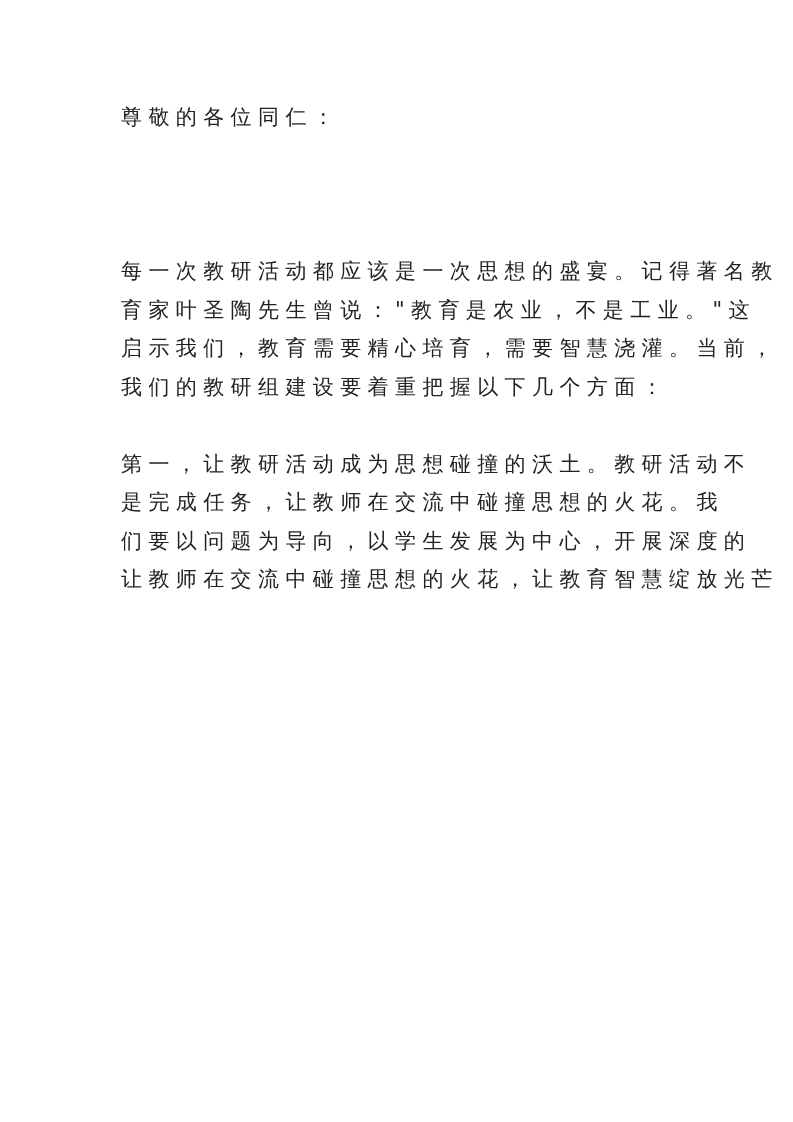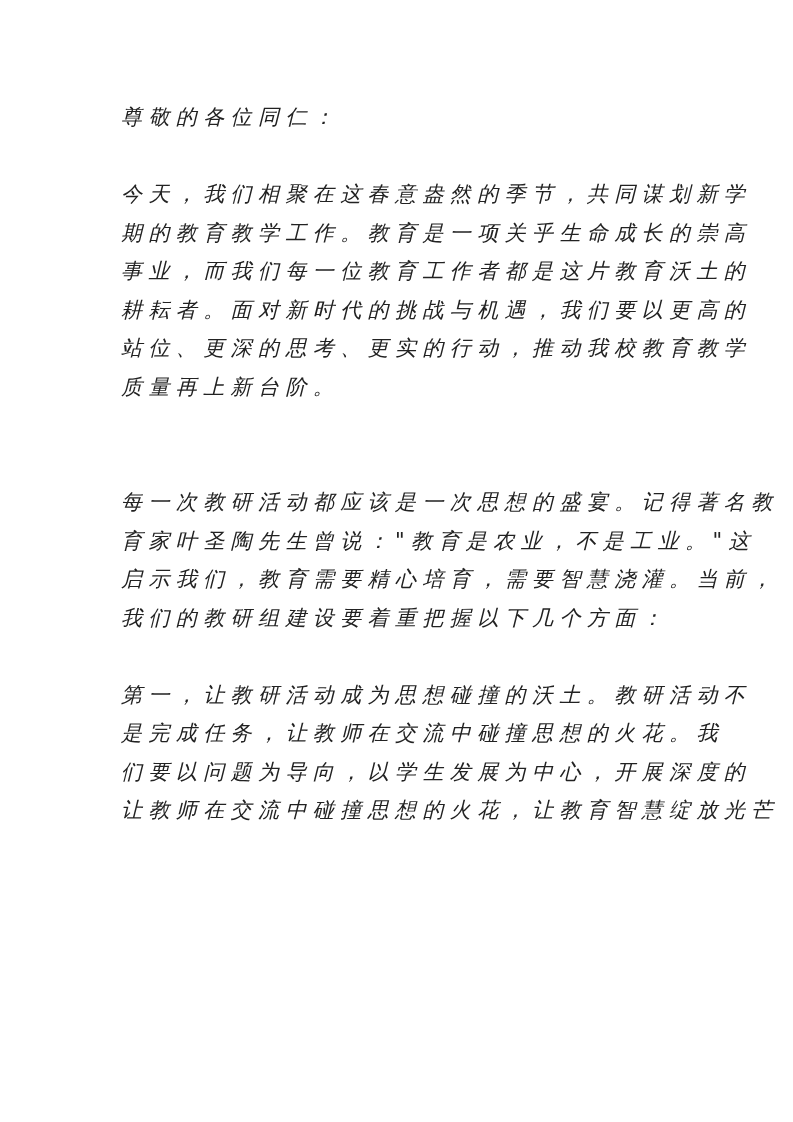--- a/index.html
+++ b/index.html
@@ -3,39 +3,31 @@
 <meta charset="utf-8">
 <style>
   html, body { margin: 0; padding: 0; background: #ffffff; }
   body { width: 793px; height: 1122px; position: relative; overflow: hidden; }
   .page {
     position: absolute; left: 121px; top: 98px; width: 560px;
     font-family: "DejaVu Sans", "Liberation Sans", sans-serif;
     font-size: 21px; color: #222222;
     letter-spacing: 6.4px; line-height: 38.5px;
   }
-  .line { white-space: nowrap; height: 38.5px; font-style: italic; }
+  .line { white-space: nowrap; height: 38.5px; }
   .gap { height: 38.5px; }
   .gap-lg { height: 38.5px; }
 </style>
 </head>
 <body>
 
 <div class="page">
   <div class="line">尊敬的各位同仁：</div>
   <div class="gap"></div>
 
-  <div>
-    <div class="line">今天，我们相聚在这春意盎然的季节，共同谋划新学</div>
-    <div class="line">期的教育教学工作。教育是一项关乎生命成长的崇高</div>
-    <div class="line">事业，而我们每一位教育工作者都是这片教育沃土的</div>
-    <div class="line">耕耘者。面对新时代的挑战与机遇，我们要以更高的</div>
-    <div class="line">站位、更深的思考、更实的行动，推动我校教育教学</div>
-    <div class="line">质量再上新台阶。</div>
-  </div>
   <div class="gap-lg"></div>
 
   <div class="gap"></div>
 
   <div>
     <div class="line">每一次教研活动都应该是一次思想的盛宴。记得著名教</div>
     <div class="line">育家叶圣陶先生曾说："教育是农业，不是工业。"这</div>
     <div class="line">启示我们，教育需要精心培育，需要智慧浇灌。当前，</div>
     <div class="line">我们的教研组建设要着重把握以下几个方面：</div>
   </div>

